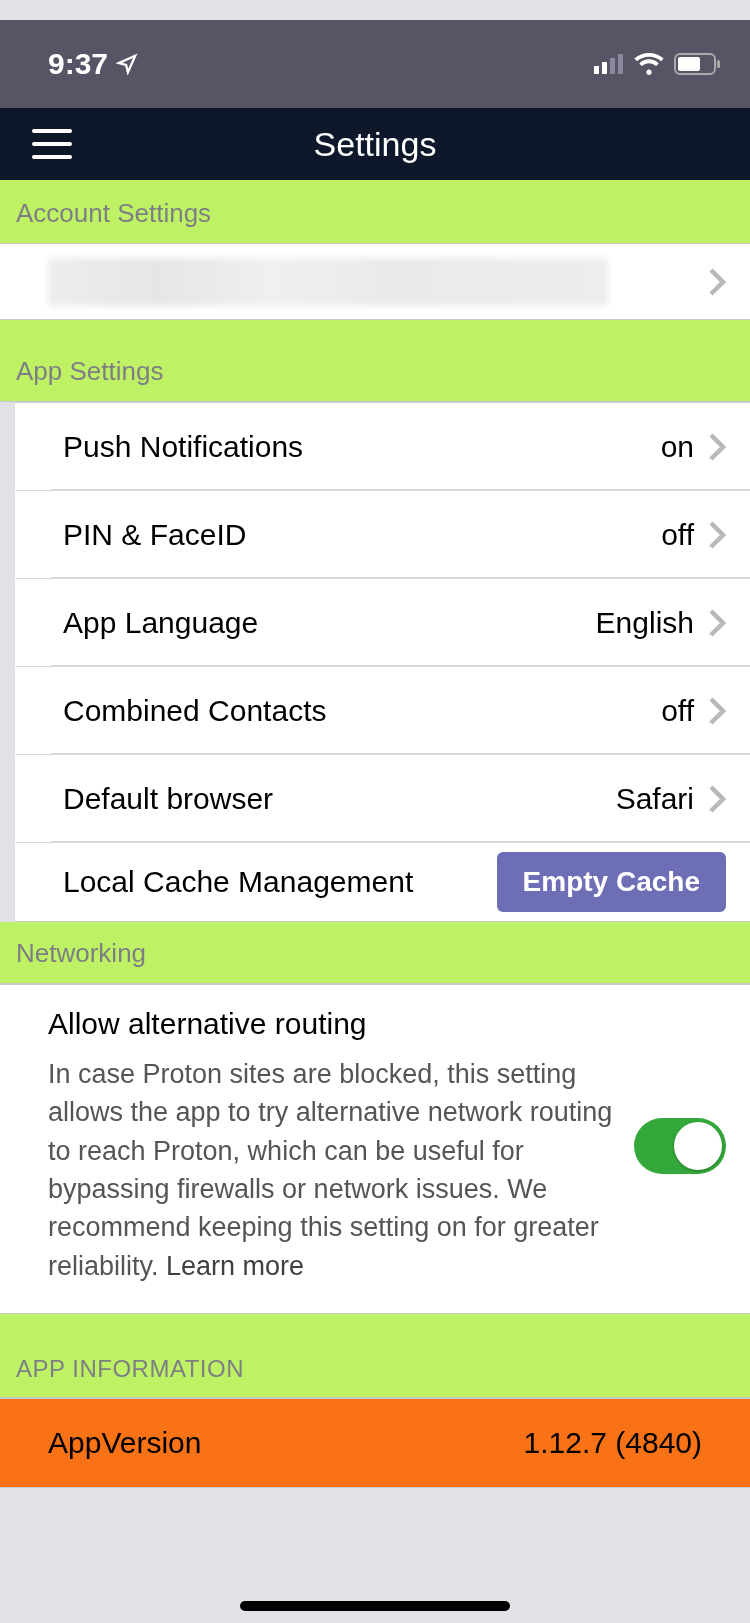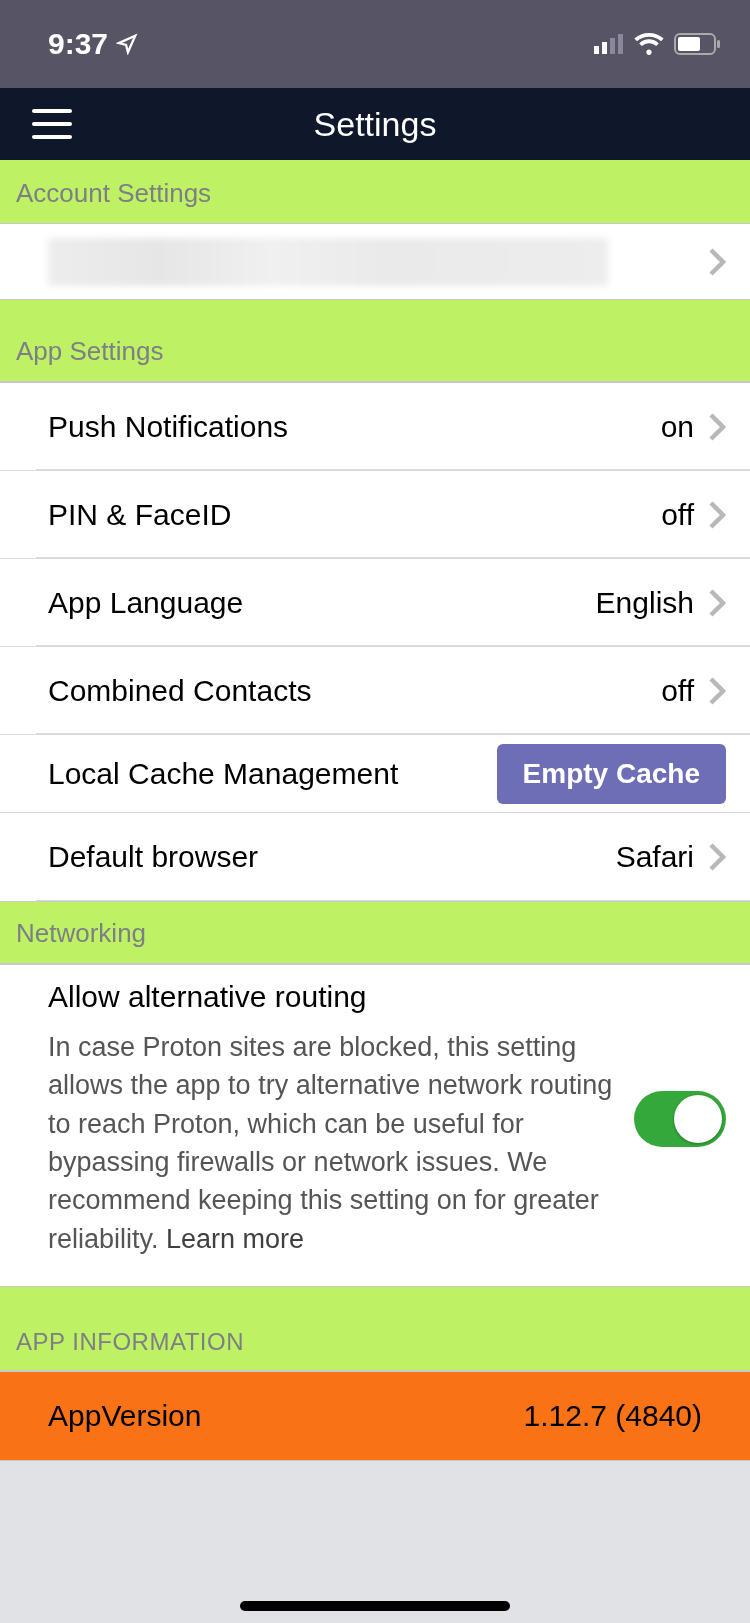--- a/index.html
+++ b/index.html
@@ -7,20 +7,21 @@
   .status-bar {
     height: 88px;
     background: #565465;
     color: #fff;
     display: flex;
     align-items: center;
     justify-content: space-between;
     padding: 0 28px 0 48px;
     font-size: 30px;
     font-weight: 600;
+    margin-top: 20px;
   }
   .status-left { display: flex; align-items: center; gap: 8px; }
   .status-right { display: flex; align-items: center; gap: 10px; }
   .nav-bar {
     height: 72px;
     background: #0f172a;
     display: flex;
     align-items: center;
     justify-content: center;
     position: relative;
@@ -75,21 +76,21 @@
     background: #6e6eb6;
     color: #fff;
     font-size: 28px;
     font-weight: 700;
     padding: 14px 26px;
     border-radius: 6px;
     border: none;
   }
   .networking-row {
     background: #fff;
-    padding: 15px 24px 28px 48px;
+    padding: 22px 24px 28px 48px;
     display: flex;
     justify-content: space-between;
     gap: 20px;
     border-bottom: 1px solid #c8c9cd;
   }
   .net-text { flex: 1; }
   .net-title { font-size: 30px; font-weight: 500; color: #000; margin-bottom: 14px; }
   .net-desc { font-size: 27px; line-height: 1.42; color: #555; }
   .learn-more { color: #404040; }
   .toggle-wrap { display: flex; align-items: center; }
@@ -111,21 +112,21 @@
   .home-indicator {
     position: absolute;
     bottom: 12px;
     left: 50%;
     transform: translateX(-50%);
     width: 270px;
     height: 10px;
     background: #000;
     border-radius: 5px;
   }
-  .cell-group { background: #000000; }
+  .cell-group { background: #000000; margin-left: 15px; }
   .cell-group .row:not(:last-child) { border-bottom: 1px solid #d8d9dc; }
   .cell-group .row { border-left: none; border-right: none; }
   .group-border { border-top: 1px solid #c8c9cd; border-bottom: 1px solid #c8c9cd; }
   
   .inset-sep { position: relative; }
   .inset-sep::after {
     content: ""; position: absolute; left: 36px; right: 0; bottom: 0; height: 1px; background: #d8d9dc;
   }
   .row.no-bottom { border-bottom: none; }
 </style>
@@ -212,33 +213,33 @@
   <div class="row inset-sep no-bottom">
     <span class="row-label">Combined Contacts</span>
     <div class="row-right">
       <span class="row-value">off</span>
       <svg class="chev" width="18" height="30" viewBox="0 0 12 20" fill="none" stroke="#b8b8bc" stroke-width="3">
           <path d="M2 2 L10 10 L2 18"></path>
         </svg>
     </div>
   </div>
 
+  <div class="row inset-sep no-bottom">
+    <span class="row-label">Default browser</span>
+    <div class="row-right">
+      <span class="row-value">Safari</span>
+      <svg class="chev" width="18" height="30" viewBox="0 0 12 20" fill="none" stroke="#b8b8bc" stroke-width="3">
+          <path d="M2 2 L10 10 L2 18"></path>
+        </svg>
+    </div>
+  </div>
+
   <div class="row no-bottom" style="min-height:78px;">
     <span class="row-label">Local Cache Management</span>
     <button class="empty-cache-btn">Empty Cache</button>
-  </div>
-
-  <div class="row inset-sep no-bottom">
-    <span class="row-label">Default browser</span>
-    <div class="row-right">
-      <span class="row-value">Safari</span>
-      <svg class="chev" width="18" height="30" viewBox="0 0 12 20" fill="none" stroke="#b8b8bc" stroke-width="3">
-          <path d="M2 2 L10 10 L2 18"></path>
-        </svg>
-    </div>
   </div>
 </div>
 
 <div class="section-header" style="padding-top:16px;">Networking</div>
 <div class="networking-row group-border">
   <div class="net-text">
     <div class="net-title">Allow alternative routing</div>
     <div class="net-desc">
       <span>In case Proton sites are blocked, this setting allows the app to try alternative network routing to reach Proton, which can be useful for bypassing firewalls or network issues. We recommend keeping this setting on for greater reliability. </span><span class="learn-more">Learn more</span>
     </div>

